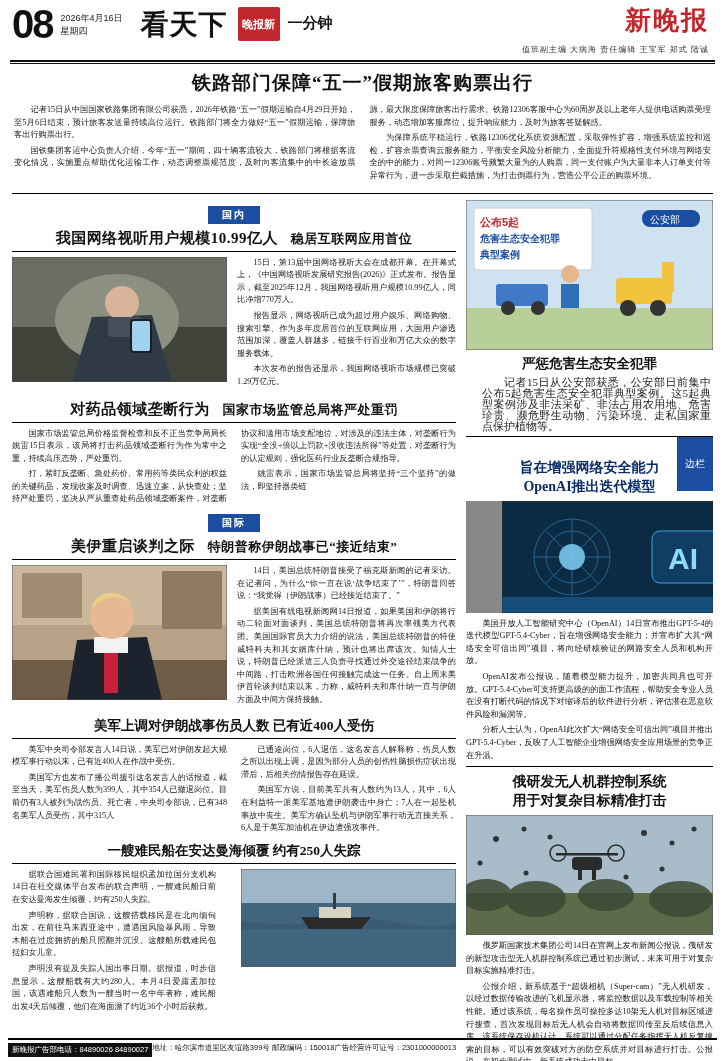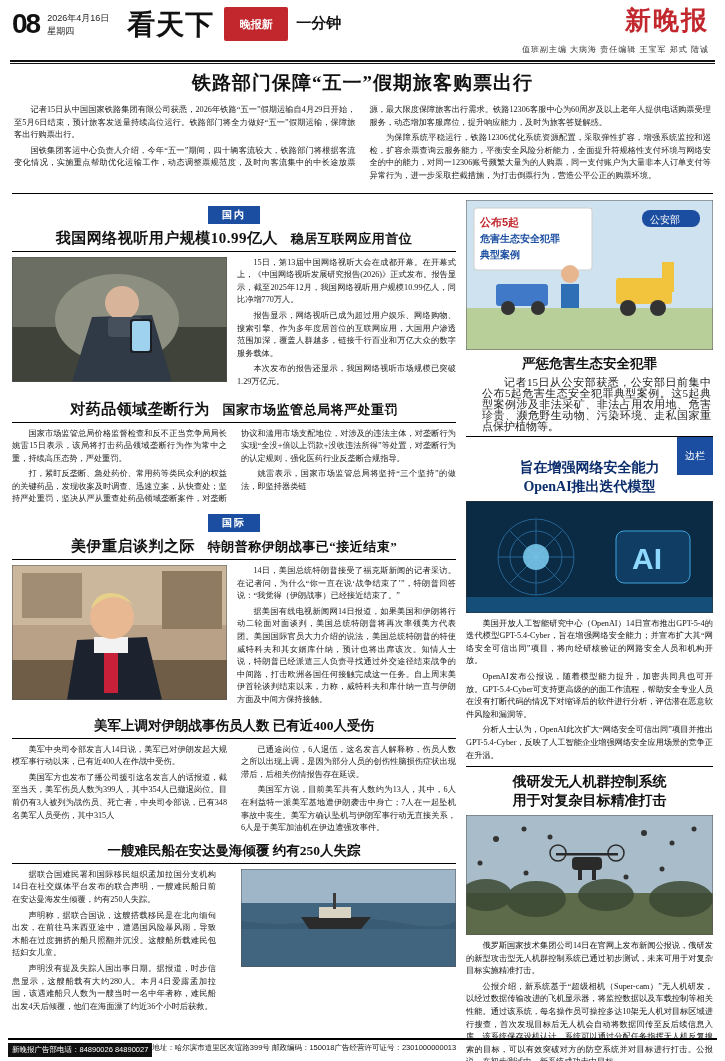--- a/index.html
+++ b/index.html
@@ -15,36 +15,36 @@
   .page { width:725px; height:1061px; position:relative; padding:0 8px; }
 
   
   .masthead {
     display:flex; align-items:flex-start;
     padding:6px 4px 2px 4px;
     position:relative;
   }
   .mast-num {
     font-family:"Liberation Sans", sans-serif;
-    font-size:28px; font-weight:bold; line-height:36px;
+    font-size:40px; font-weight:bold; line-height:36px;
     letter-spacing:-2px; color:#111;
   }
   .mast-date {
     margin-left:8px; margin-top:6px;
     font-size:9px; line-height:13px; color:#222;
     font-family:"Liberation Sans", sans-serif;
   }
   .mast-title {
     margin-left:18px; margin-top:0px;
     font-size:28px; font-weight:bold; letter-spacing:1px;
     font-family:"Liberation Serif", serif;
   }
   .seal {
     margin-left:10px; margin-top:1px;
-    width:64px; height:34px; background:#c1272d;
+    width:42px; height:34px; background:#c1272d;
     color:#fff; font-size:11px; line-height:11px;
     display:flex; align-items:center; justify-content:center;
     text-align:center; font-weight:bold;
     border-radius:2px;
   }
   .mast-minute {
     margin-left:8px; margin-top:8px;
     font-size:15px; font-weight:bold;
   }
   .mast-right {
@@ -116,21 +116,21 @@
     margin:5px 0 5px 0; color:#0b2d6b;
   }
   .side-head.dark { color:#111; }
   .side-p {
     font-size:8.2px; line-height:12.6px; text-align:justify;
     margin:0 0 3px 0; text-indent:2em;
   }
   .edge-tag {
     position:absolute; right:0; top:0;
     background:#1b4ea0; color:#fff; font-size:10px;
-    padding:12px 8px; font-family:"Liberation Sans", sans-serif;
+    padding:20px 8px; font-family:"Liberation Sans", sans-serif;
   }
 
   
   .footer {
     position:absolute; left:8px; right:8px; bottom:4px;
     border-top:2px solid #000;
     padding-top:3px;
     display:flex; 
     font-size:7.5px; font-family:"Liberation Sans", sans-serif;
     color:#111;
@@ -309,21 +309,21 @@
 
       <div style="position:relative; height:16px;">
         <span class="edge-tag">边栏</span>
       </div>
 
       <div class="side-head">
         <div>旨在增强网络安全能力</div>
         <div>OpenAI推出迭代模型</div>
       </div>
 
-      <div class="photo" style="width:247px;height:112px;">
+      <div class="photo" style="width:247px;height:112px;padding-left:36px;">
         <svg width="247" height="112" viewBox="0 0 247 112">
           <rect width="247" height="112" fill="#0b2a44"></rect>
           <g stroke="#2f7fb8" stroke-width="1" fill="none" opacity="0.7">
             <circle cx="70" cy="56" r="38"></circle>
             <circle cx="70" cy="56" r="26"></circle>
             <path d="M32 56 h76 M70 18 v76 M44 30 L96 82 M96 30 L44 82"></path>
           </g>
           <circle cx="70" cy="56" r="13" fill="#7fd0f5" opacity="0.85"></circle>
           <rect x="150" y="30" width="74" height="52" rx="8" fill="#0f3d63" stroke="#3fa3dd"></rect>
           <text x="166" y="68" font-family="Liberation Sans, sans-serif" font-size="30" font-weight="bold" fill="#8fd9ff">AI</text>

